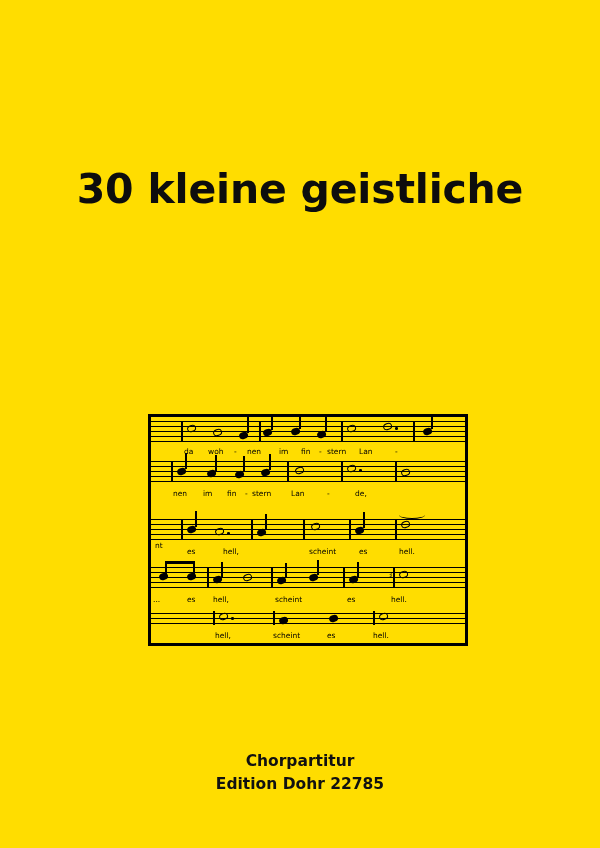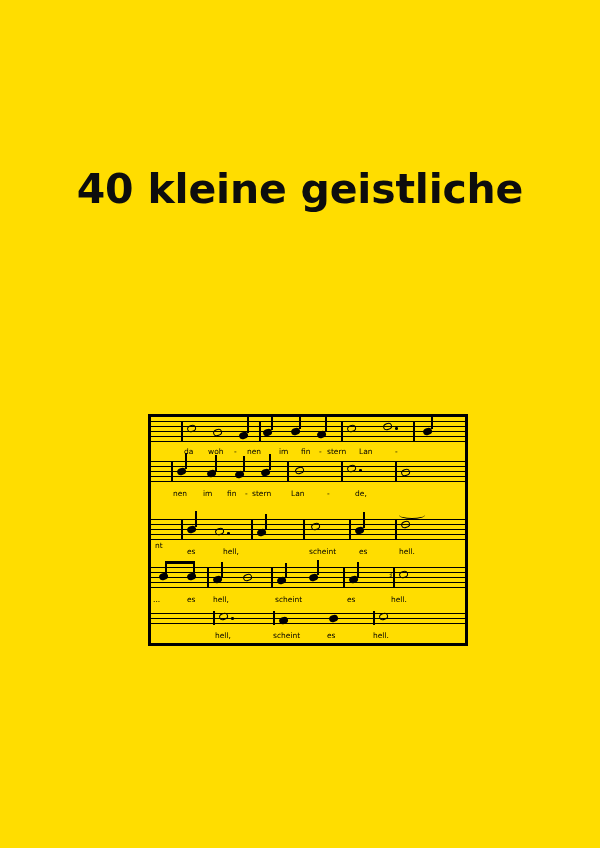--- a/index.html
+++ b/index.html
@@ -144,21 +144,21 @@
     line-height: 1.5;
   }
 </style>
 </head>
 <body>
 
 <div id="cover">
 
 
   <div class="title-block">
-    <div class="title-line">40 kleine geistliche</div>
+    <div class="title-line">30 kleine geistliche</div>
   </div>
 
   <div class="subtitle-block">
   </div>
 
   <div id="music-example">
 
     <div class="sys" style="top:2px;height:42px;">
       <div class="staff-line" style="top:2px;"></div>
       <div class="staff-line" style="top:7px;"></div>
@@ -321,14 +321,18 @@
       <div class="barline" style="left:222px;top:0px;height:14px;"></div>
 
       <div class="lyric" style="left:64px;top:20px;">hell,</div>
       <div class="lyric" style="left:122px;top:20px;">scheint</div>
       <div class="lyric" style="left:176px;top:20px;">es</div>
       <div class="lyric" style="left:222px;top:20px;">hell.</div>
     </div>
 
   </div>
 
+  <div class="footer">
+    <div class="footer-line">Chorpartitur</div>
+    <div class="footer-line">Edition Dohr 22785</div>
+  </div>
 
 </div>
 
 </body></html>

